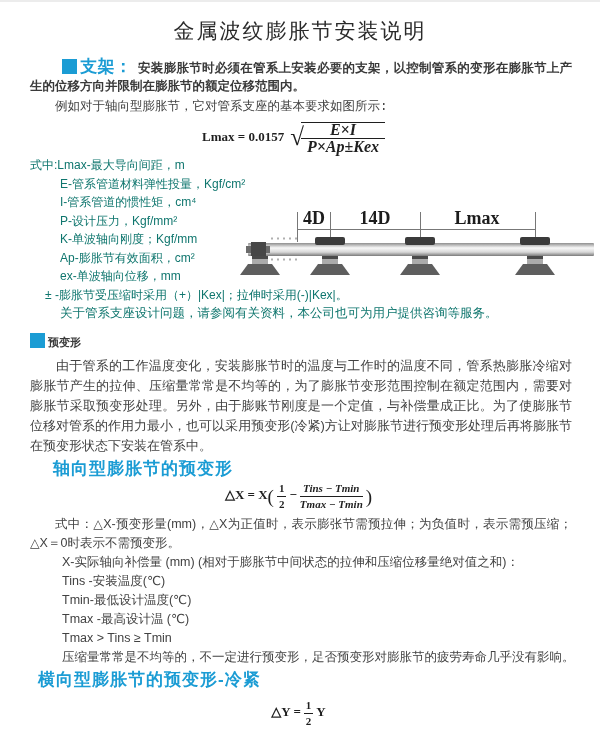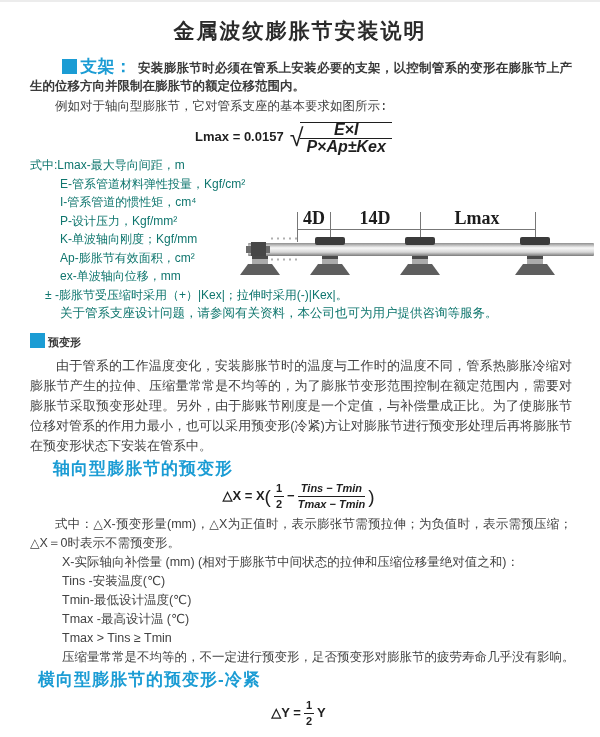--- a/index.html
+++ b/index.html
@@ -6,39 +6,39 @@
   * { box-sizing:border-box; margin:0; padding:0; }
   html,body { background:#fff; }
   body {
     width:600px; height:737px; margin:0 auto; position:relative; overflow:hidden;
     font-family:"Liberation Sans","DejaVu Sans",sans-serif; color:#3f3f3f;
     border-top:2px solid #ececec;
   }
   .page { position:relative; width:600px; height:737px; }
 
   .doc-title {
-    text-align:center; font-size:21px; font-weight:bold; color:#2a2a2a;
+    text-align:center; font-size:21px; font-weight:normal; color:#2a2a2a;
     letter-spacing:2px; margin:14px 0 0; line-height:30px;
   }
 
   .blue-square {
     display:inline-block; width:15px; height:15px; background:var(--accent,#1b9cd4);
     vertical-align:-2px; margin-right:3px;
   }
 
   .support-para {
     margin:12px 28px 0 30px; font-size:12.5px; line-height:18px; font-weight:bold;
     color:#3a3a3a; text-indent:32px; text-align:justify;
   }
   .support-heading { color:var(--accent,#1b9cd4); font-size:17px; font-weight:bold; margin-right:6px; }
 
   .example-para { margin:3px 28px 0 30px; font-size:12.5px; line-height:18px; color:#424242; text-indent:25px;font-family:Liberation Mono, monospace; }
 
   .formula {
-    text-align:center; font-family:Liberation Sans, sans-serif;
+    text-align:center; font-family:Liberation Serif, serif;
     font-weight:bold; font-size:13px; color:#1f1f1f;padding-left:27px;
   }
   .lmax-formula { margin:6px 40px 2px 0; }
   .radical { font-size:25px; font-weight:normal; vertical-align:middle; margin:0 -3px 0 6px; position:relative; top:-1px; }
   .rootbox { display:inline-block; text-align:center; vertical-align:middle; border-top:1.5px solid #1f1f1f; font-style:italic; font-size:16px; line-height:14px; }
   .rootbox .num { display:block; border-bottom:1px solid #1f1f1f; padding:0 14px 1px; }
   .rootbox .den { display:block; padding:1px 6px 0; }
 
   .var-line { margin-left:60px; font-size:12px; line-height:18.5px; color:#0f766e; }
   .var-line.first { margin-left:30px; }

